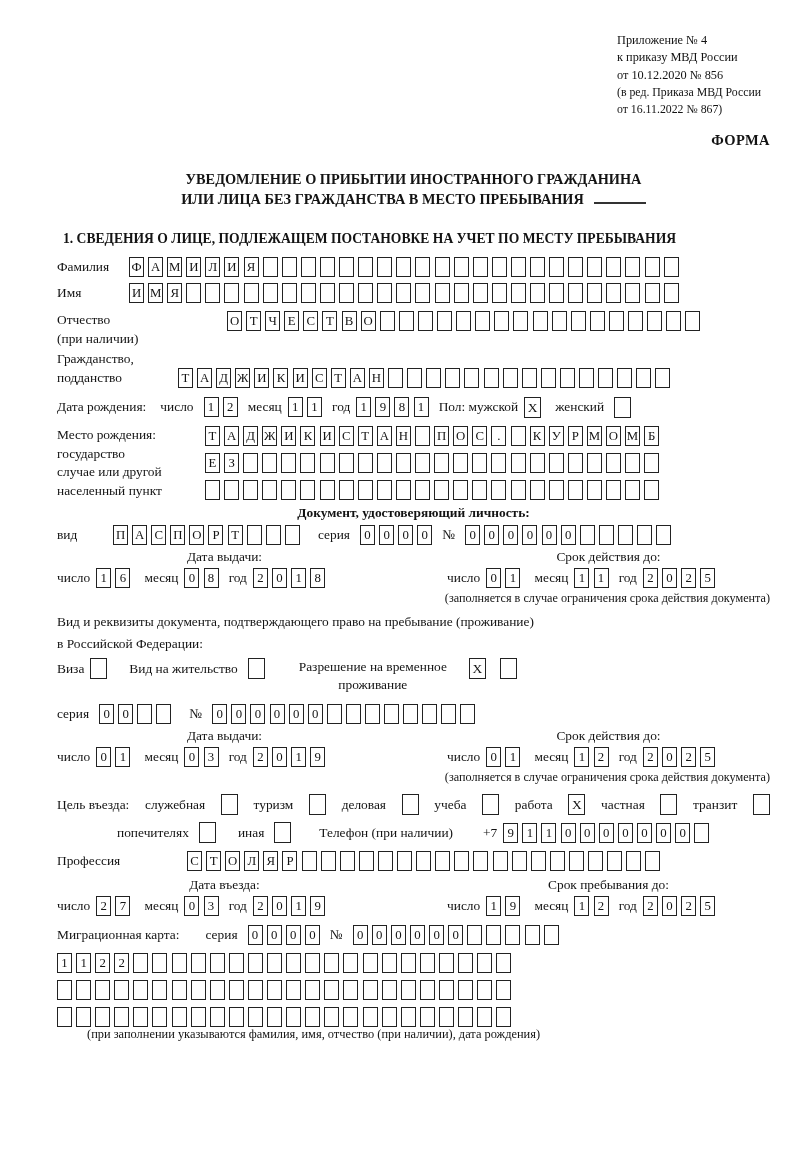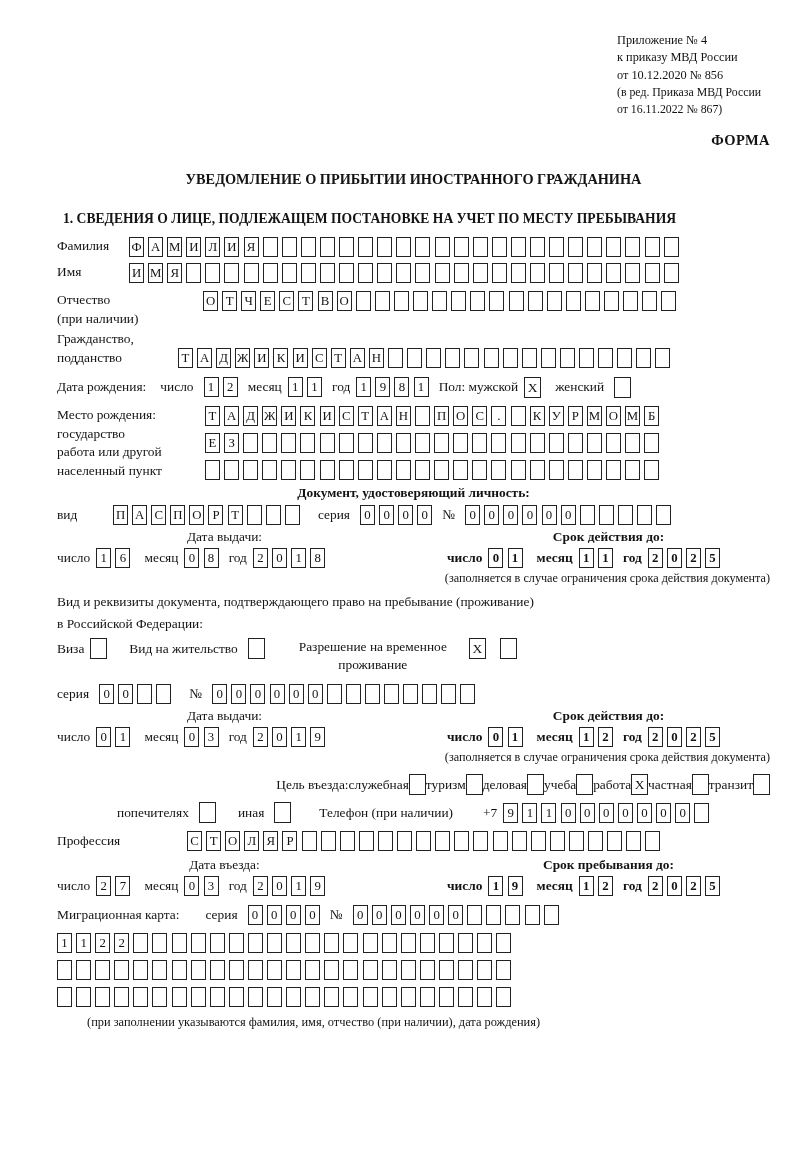--- a/index.html
+++ b/index.html
@@ -30,45 +30,46 @@
   .cellcol > .cells { margin-top:7px; } .cellcol > .cells:first-child { margin-top:0; }
 
   .w72{width:72px;} .w121{width:121px;} .w146{width:146px;} .w148{width:148px;}
   .w56{width:56px;} .w130{width:130px;} .w128{width:128px;}
   .mr6{margin-right:6px;} .mr10{margin-right:10px;} .mr14{margin-right:14px;} .mr22{margin-right:22px;}
 
   .center-bold { text-align:center; font-weight:bold; font-size:13.4px; margin-top:8px; }
   .dates { display:flex; margin-top:4px; }
   .dcol { }
   .dcol.left { width:335px; }
-  .dcol.right { margin-left:55px; flex:1;font-weight:bold; }
+  .dcol.right { margin-left:55px; flex:1; }
   .dtitle { text-align:center; font-size:13.4px; margin-bottom:3px; }
   .dline { display:flex; align-items:center; }
   .note { text-align:right; font-size:12.2px; margin-top:3px; }
   .plain { font-size:13.4px; margin-top:8px; }
   .optlabel { font-size:13.4px; text-align:center; line-height:1.35; }
-  .rep-note { font-size:12.4px; text-align:center; padding-left:130px; margin-top:8px; }
+  .rep-note { font-size:12.4px; text-align:center; padding-left:130px; margin-top:0; }
 </style>
 </head>
 <body>
 
 <div class="page">
 
   <div class="appendix">
     <div>Приложение № 4</div>
     <div>к приказу МВД России</div>
     <div>от 10.12.2020 № 856</div>
     <div class="sub">(в ред. Приказа МВД России</div>
     <div class="sub">от 16.11.2022 № 867)</div>
   </div>
 
   <div class="forma">ФОРМА</div>
 
   <div class="title">
     <div>УВЕДОМЛЕНИЕ О ПРИБЫТИИ ИНОСТРАННОГО ГРАЖДАНИНА</div>
+    <div><span>ИЛИ ЛИЦА БЕЗ ГРАЖДАНСТВА В МЕСТО ПРЕБЫВАНИЯ</span><span class="uline"></span></div>
   </div>
 
   <div class="section-title">1. СВЕДЕНИЯ О ЛИЦЕ, ПОДЛЕЖАЩЕМ ПОСТАНОВКЕ НА УЧЕТ ПО МЕСТУ ПРЕБЫВАНИЯ</div>
 
   <div class="row" style="margin-top:10px;">
     <div class="lbl w72">Фамилия</div>
     <div class="cells">
         <span class="cell">Ф</span>
         <span class="cell">А</span>
         <span class="cell">М</span>
@@ -129,21 +130,21 @@
         <span class="cell"></span>
         <span class="cell"></span>
         <span class="cell"></span>
         <span class="cell"></span>
         <span class="cell"></span>
         <span class="cell"></span>
         <span class="cell"></span>
       </div>
   </div>
 
-  <div class="row top" style="margin-top:8px;">
+  <div class="row top" style="margin-top:8px;gap:24px;">
     <div class="lbl w146">
       <div>Отчество</div>
       <div>(при наличии)</div>
     </div>
     <div class="cells">
         <span class="cell">О</span>
         <span class="cell">Т</span>
         <span class="cell">Ч</span>
         <span class="cell">Е</span>
         <span class="cell">С</span>
@@ -227,21 +228,21 @@
     <span class="t mr6">Пол: мужской</span>
     <span class="cbox mr14">X</span>
     <span class="t mr10">женский</span>
     <span class="cbox"></span>
   </div>
 
   <div class="row top" style="margin-top:8px;">
     <div class="lbl w148">
       <div>Место рождения:</div>
       <div>государство</div>
-      <div>работа или другой</div>
+      <div>случае или другой</div>
       <div>населенный пункт</div>
     </div>
     <div class="cellcol">
       <div class="cells">
           <span class="cell">Т</span>
           <span class="cell">А</span>
           <span class="cell">Д</span>
           <span class="cell">Ж</span>
           <span class="cell">И</span>
           <span class="cell">К</span>
@@ -487,21 +488,21 @@
             <span class="cell">2</span>
             <span class="cell">0</span>
             <span class="cell">2</span>
             <span class="cell">5</span>
           </span>
       </div>
     </div>
   </div>
   <div class="note">(заполняется в случае ограничения срока действия документа)</div>
 
-  <div class="row" style="margin-top:9px; justify-content:flex-end;">
+  <div class="row" style="margin-top:9px; justify-content:space-between;">
     <span class="t">Цель въезда:</span>
     <span class="t">служебная</span>
     <span class="cbox"></span>
     <span class="t">туризм</span>
     <span class="cbox"></span>
     <span class="t">деловая</span>
     <span class="cbox"></span>
     <span class="t">учеба</span>
     <span class="cbox"></span>
     <span class="t">работа</span>

